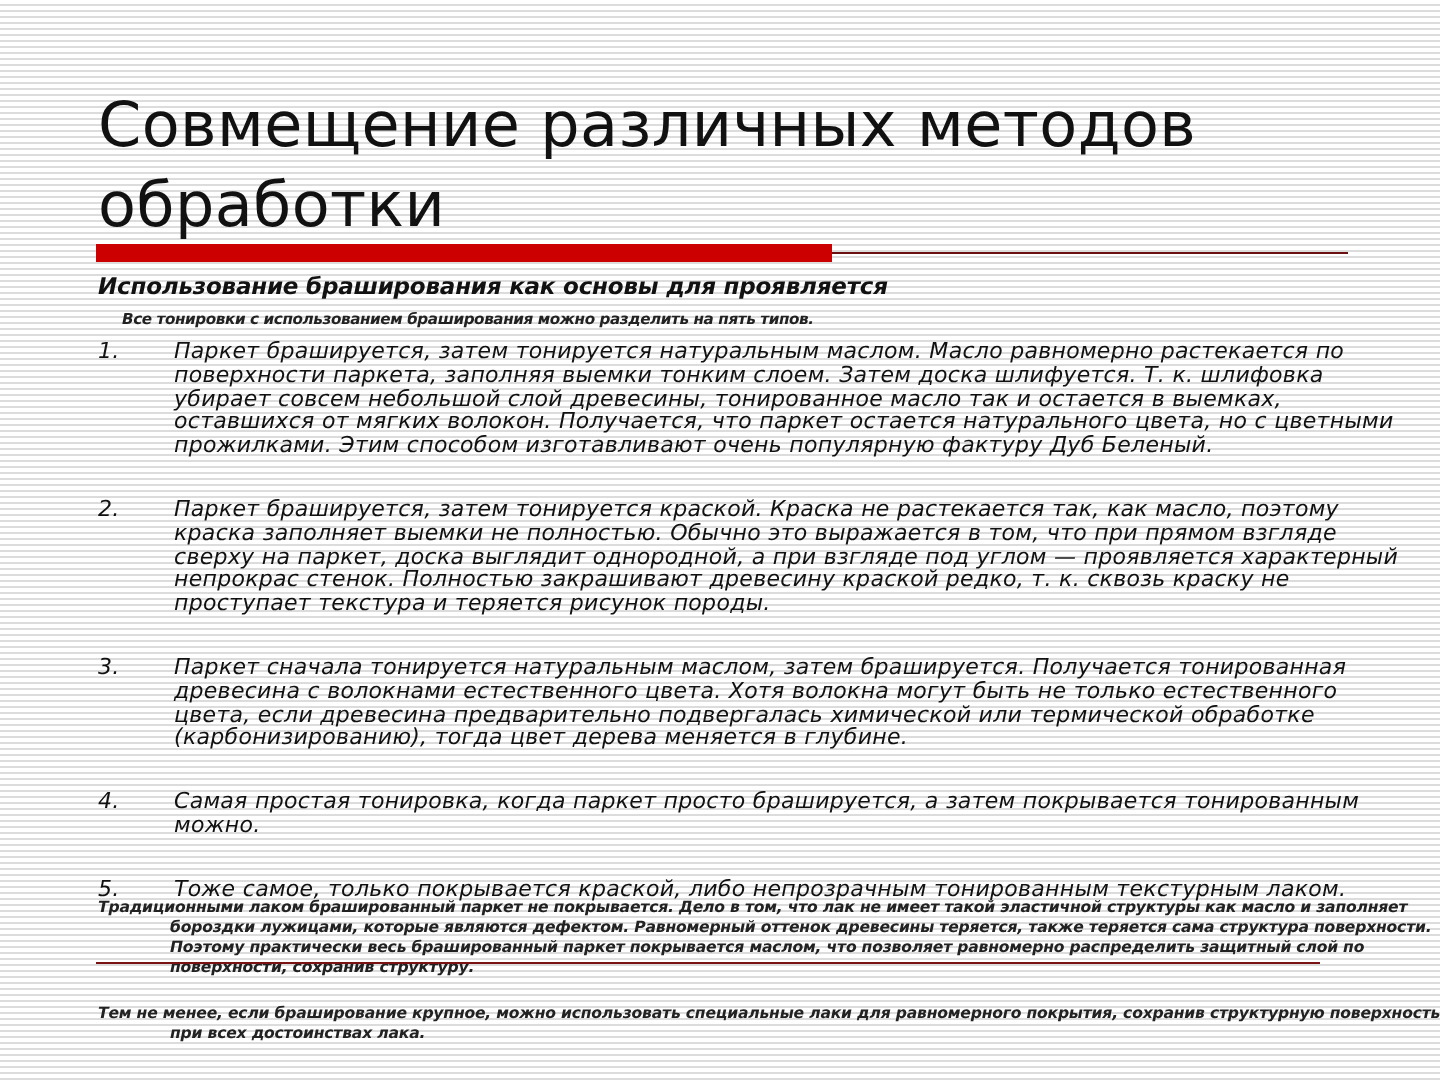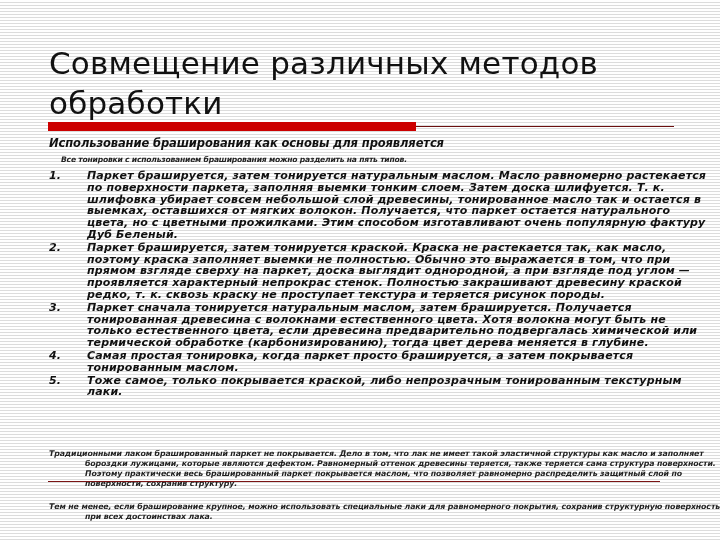--- a/index.html
+++ b/index.html
@@ -30,24 +30,24 @@
       letter-spacing: -0.1px;
     }
     .intro {
       position: absolute; left: 49px; top: 155px;
       font-size: 7.6px; font-style: italic; font-weight: bold; color: #222;
       letter-spacing: -0.2px;
       margin-left: 12px;
     }
     .items { position: absolute; left: 49px; top: 170px; width: 660px; }
     .item {
-      font-size: 11px; font-weight: bold; font-style: italic;
+      font-size: 11px; font-weight: normal; font-style: italic;
       line-height: 11.8px; color: #111;
       padding-left: 38px; text-indent: -38px;
-      margin-bottom: 1px; letter-spacing: 0.15px;
+      margin-bottom: 20px; letter-spacing: 0.15px;
     }
     .item .num { display: inline-block; width: 38px; text-indent: 0; text-align: left; }
     .note {
       position: absolute; left: 49px; width: 640px;
       font-size: 7.8px; font-style: italic; font-weight: bold; color: #222;
       line-height: 10px; padding-left: 36px; text-indent: -36px; letter-spacing: -0.1px;
     }
     .note1 { top: 449px; }
     .note2 { top: 502px; }
     .rule-bottom {
@@ -62,19 +62,19 @@
 <div class="rule-thick"></div>
 <div class="rule-thin"></div>
 
 <div class="subtitle">Использование браширования как основы для проявляется</div>
 <div class="intro">Все тонировки с использованием браширования можно разделить на пять типов.</div>
 
 <div class="items">
   <div class="item"><span class="num">1.</span><span>Паркет брашируется, затем тонируется натуральным маслом. Масло равномерно растекается по поверхности паркета, заполняя выемки тонким слоем. Затем доска шлифуется. Т. к. шлифовка убирает совсем небольшой слой древесины, тонированное масло так и остается в выемках, оставшихся от мягких волокон. Получается, что паркет остается натурального цвета, но с цветными прожилками. Этим способом изготавливают очень популярную фактуру Дуб Беленый.</span></div>
   <div class="item"><span class="num">2.</span><span>Паркет брашируется, затем тонируется краской. Краска не растекается так, как масло, поэтому краска заполняет выемки не полностью. Обычно это выражается в том, что при прямом взгляде сверху на паркет, доска выглядит однородной, а при взгляде под углом — проявляется характерный непрокрас стенок. Полностью закрашивают древесину краской редко, т. к. сквозь краску не проступает текстура и теряется рисунок породы.</span></div>
   <div class="item"><span class="num">3.</span><span>Паркет сначала тонируется натуральным маслом, затем брашируется. Получается тонированная древесина с волокнами естественного цвета. Хотя волокна могут быть не только естественного цвета, если древесина предварительно подвергалась химической или термической обработке (карбонизированию), тогда цвет дерева меняется в глубине.</span></div>
-  <div class="item"><span class="num">4.</span><span>Самая простая тонировка, когда паркет просто брашируется, а затем покрывается тонированным маслом.</span></div>
-  <div class="item"><span class="num">5.</span><span>Тоже самое, только покрывается краской, либо непрозрачным тонированным текстурным лаки.</span></div>
+  <div class="item"><span class="num">4.</span><span>Самая простая тонировка, когда паркет просто брашируется, а затем покрывается тонированным можно.</span></div>
+  <div class="item"><span class="num">5.</span><span>Тоже самое, только покрывается краской, либо непрозрачным тонированным текстурным лаком.</span></div>
 </div>
 
 <div class="note note1">Традиционными лаком брашированный паркет не покрывается. Дело в том, что лак не имеет такой эластичной структуры как масло и заполняет бороздки лужицами, которые являются дефектом. Равномерный оттенок древесины теряется, также теряется сама структура поверхности. Поэтому практически весь брашированный паркет покрывается маслом, что позволяет равномерно распределить защитный слой по поверхности, сохранив структуру.</div>
 <div class="rule-bottom"></div>
 <div class="note note2">Тем не менее, если браширование крупное, можно использовать специальные лаки для равномерного покрытия, сохранив структурную поверхность при всех достоинствах лака.</div>
 
 </body></html>

